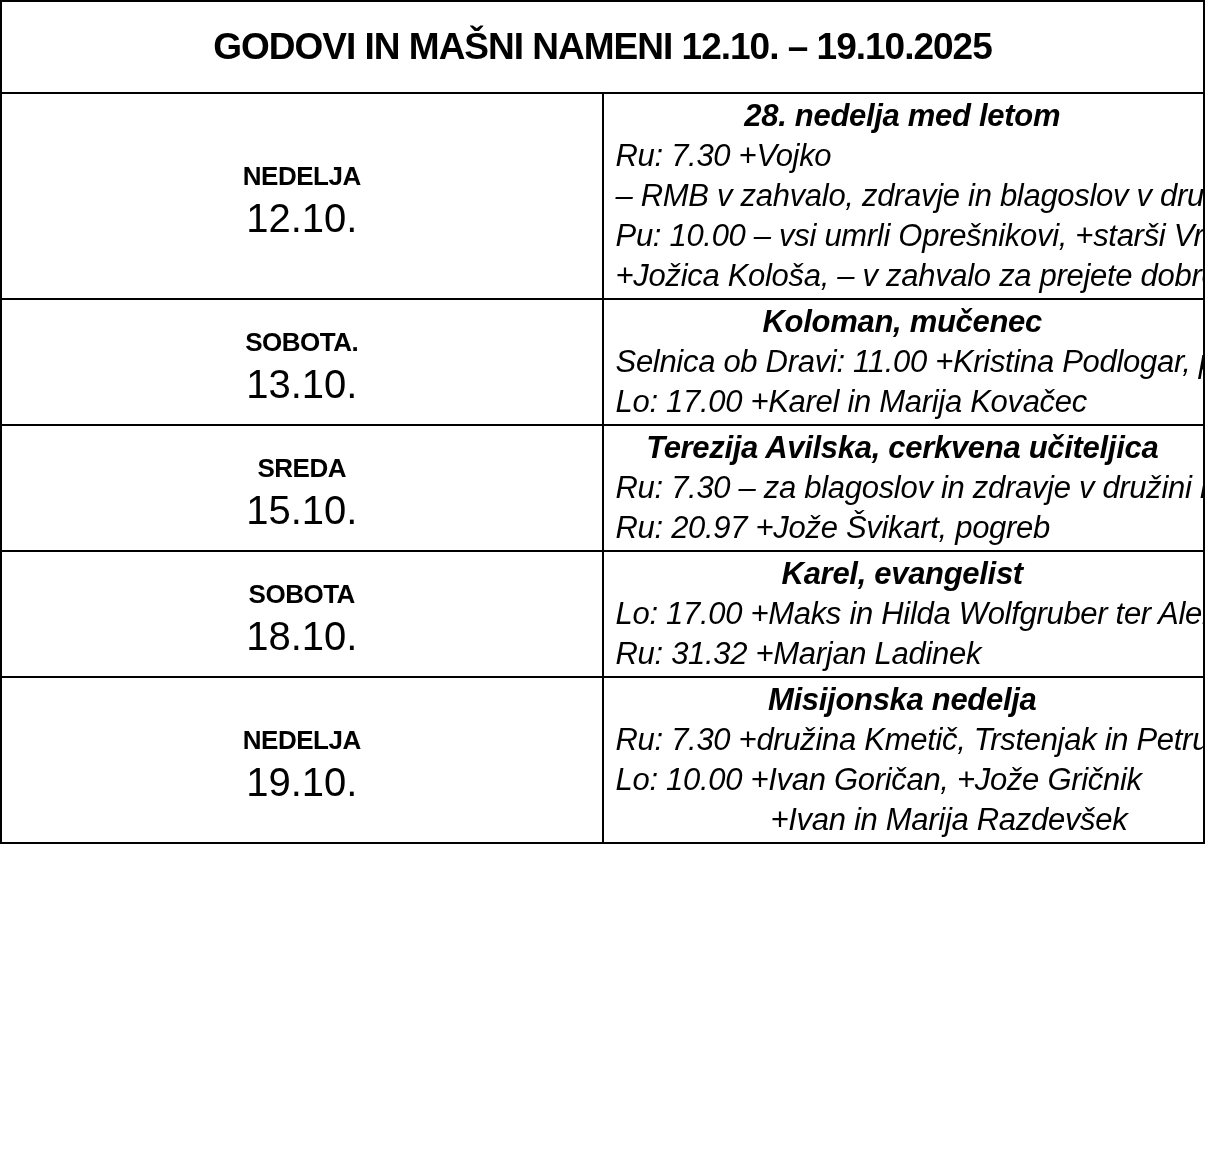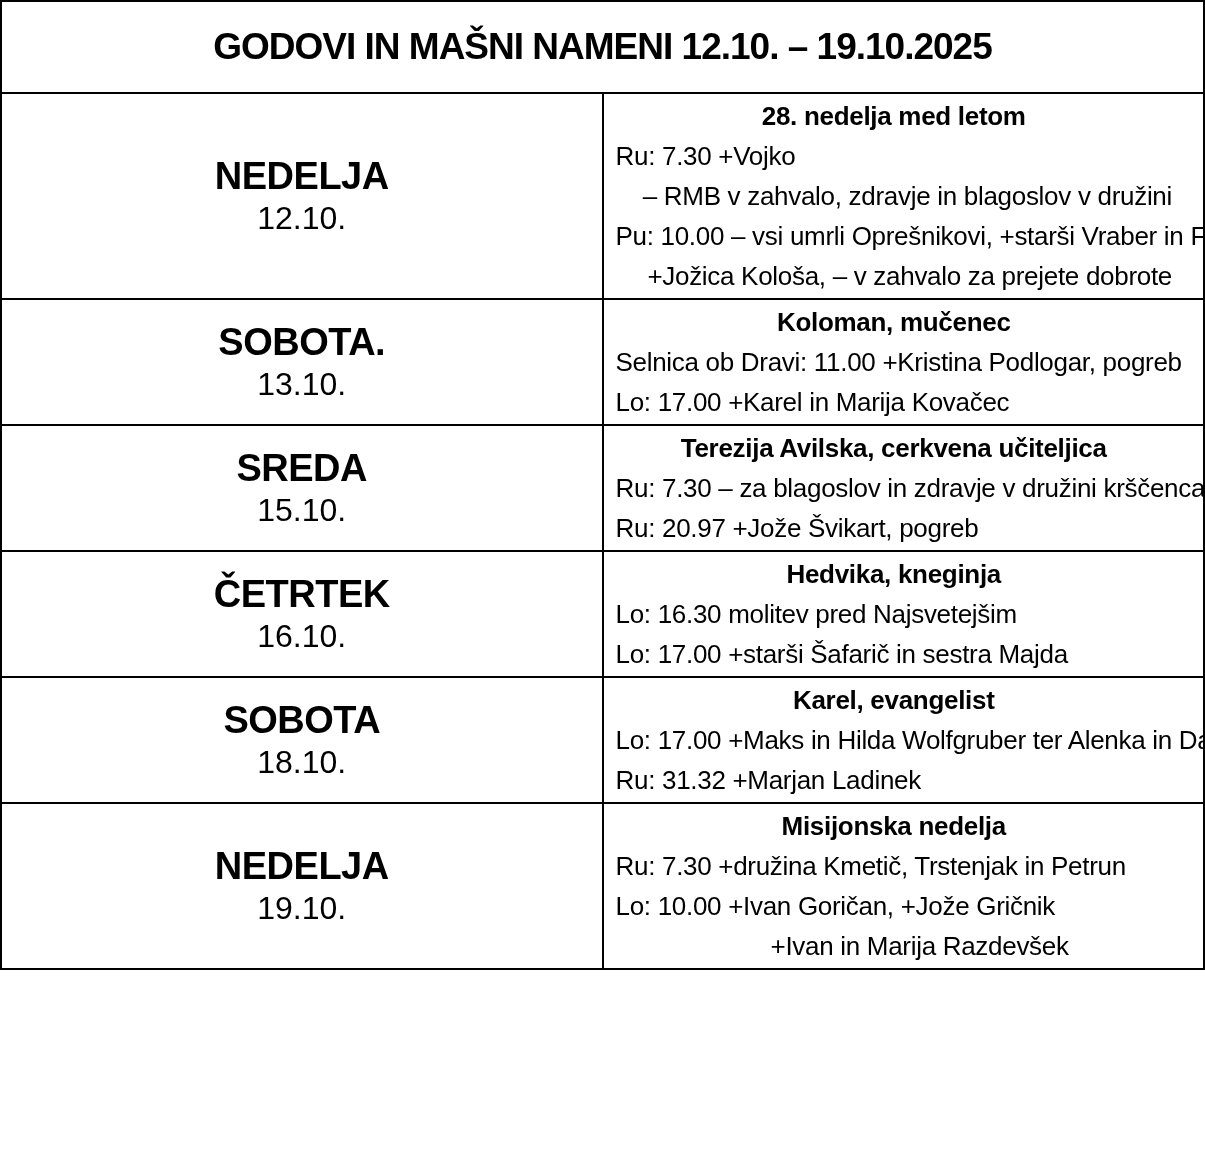--- a/index.html
+++ b/index.html
@@ -35,36 +35,37 @@
     white-space: nowrap;
   }
   td.day-cell {
     width: 248px;
     text-align: center;
     vertical-align: middle;
     padding: 4px 2px;
   }
   .day-name {
     font-weight: bold;
-    font-size: 38px;
+    font-size: 26px;
     letter-spacing: -0.5px;
     line-height: 44px;
     white-space: nowrap;
   }
   .day-date {
-    font-size: 32px;
+    font-size: 40px;
     line-height: 40px;
     white-space: nowrap;
   }
   td.content-cell {
     vertical-align: top;
-    padding: 2px 31px 2px 12px;
-    font-size: 26px;
+    padding: 2px 14px 2px 12px;
+    font-size: 31px;
     letter-spacing: -0.3px;
     line-height: 40px;
+    font-style: italic;
   }
   .feast-title {
     font-weight: bold;
     text-align: center;
     white-space: nowrap;
   }
   .mass-line {
     white-space: nowrap;
   }
   .align-left   { text-align: left; }
@@ -119,33 +120,20 @@
     </td>
     <td class="content-cell">
       <div class="feast-title">Terezija Avilska, cerkvena učiteljica</div>
       <div>
               <div class="mass-line align-left">Ru: 7.30 – za blagoslov in zdravje v družini krščenca Miha</div>
               <div class="mass-line align-left">Ru: 20.97 +Jože Švikart, pogreb</div>
             </div>
     </td>
   </tr>
 
-  <tr>
-    <td class="day-cell">
-      <div class="day-name">ČETRTEK</div>
-      <div class="day-date">16.10.</div>
-    </td>
-    <td class="content-cell">
-      <div class="feast-title">Hedvika, kneginja</div>
-      <div>
-              <div class="mass-line align-left">Lo: 16.30 molitev pred Najsvetejšim</div>
-              <div class="mass-line align-left">Lo: 17.00 +starši Šafarič in sestra Majda</div>
-            </div>
-    </td>
-  </tr>
 
 
   <tr>
     <td class="day-cell">
       <div class="day-name">SOBOTA</div>
       <div class="day-date">18.10.</div>
     </td>
     <td class="content-cell">
       <div class="feast-title">Karel, evangelist</div>
       <div>

